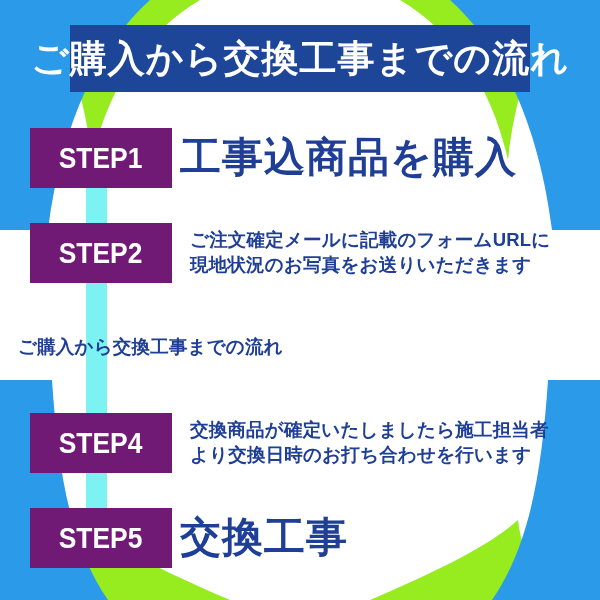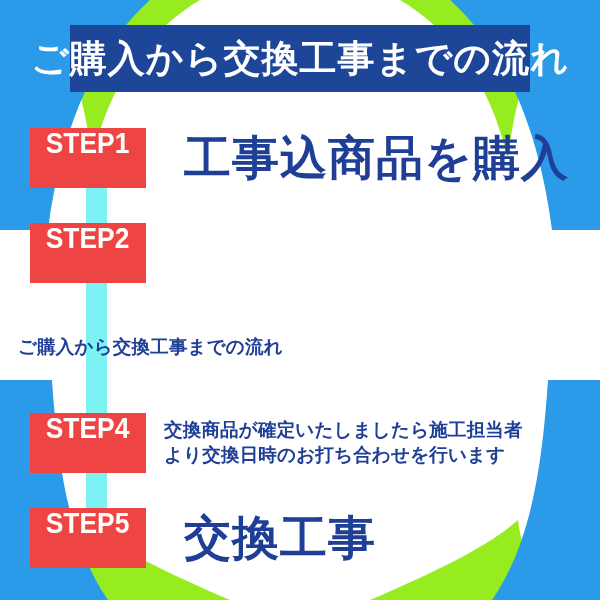--- a/index.html
+++ b/index.html
@@ -69,25 +69,26 @@
   }
   .step-row {
     position: relative;
     display: flex;
     align-items: center;
     height: 95px;
   }
   .step-badge {
     position: relative;
     flex: 0 0 auto;
-    width: 116px;
+    width: 142px;
     height: 60px;
     margin-left: 30px;
-    background: #ef4444;
+    background: #701a75;
     display: flex;
+    align-items: center;
     justify-content: center;
     z-index: 5;
   }
   .step-badge-label {
     color: #ffffff;
     font-size: 30px;
     font-weight: bold;
     font-family: "Liberation Sans Narrow", "Liberation Sans", sans-serif;
     transform: scaleX(0.88);
     letter-spacing: 0px;
@@ -95,23 +96,23 @@
     white-space: nowrap;
   }
   .step-text {
     margin-left: 18px;
     color: #1f3f96;
     font-weight: bold;
     line-height: 1.35;
     white-space: nowrap;
   }
   .step-text.big {
-    font-size: 47px;
+    font-size: 41px;
     letter-spacing: 1px;
-    margin-left: 38px;
+    margin-left: 8px;
   }
   .step-text.small {
     font-size: 18.5px;
     letter-spacing: 0.2px;
   }
   .step-text .line {
     display: block;
   }
 </style>
 </head>
@@ -148,20 +149,24 @@
       </div>
       <div class="step-text big">
         <span class="line">工事込商品を購入</span>
       </div>
     </div>
 
     <div class="step-row">
       <div class="step-badge">
         <span class="step-badge-label">STEP2</span>
       </div>
+      <div class="step-text small">
+        <span class="line">ご注文確定メールに記載のフォームURLに</span>
+        <span class="line">現地状況のお写真をお送りいただきます</span>
+      </div>
     </div>
 
     <div class="step-row">
       <div class="step-text small">
         <span class="line">ご購入から交換工事までの流れ</span>
       </div>
     </div>
 
     <div class="step-row">
       <div class="step-badge">

